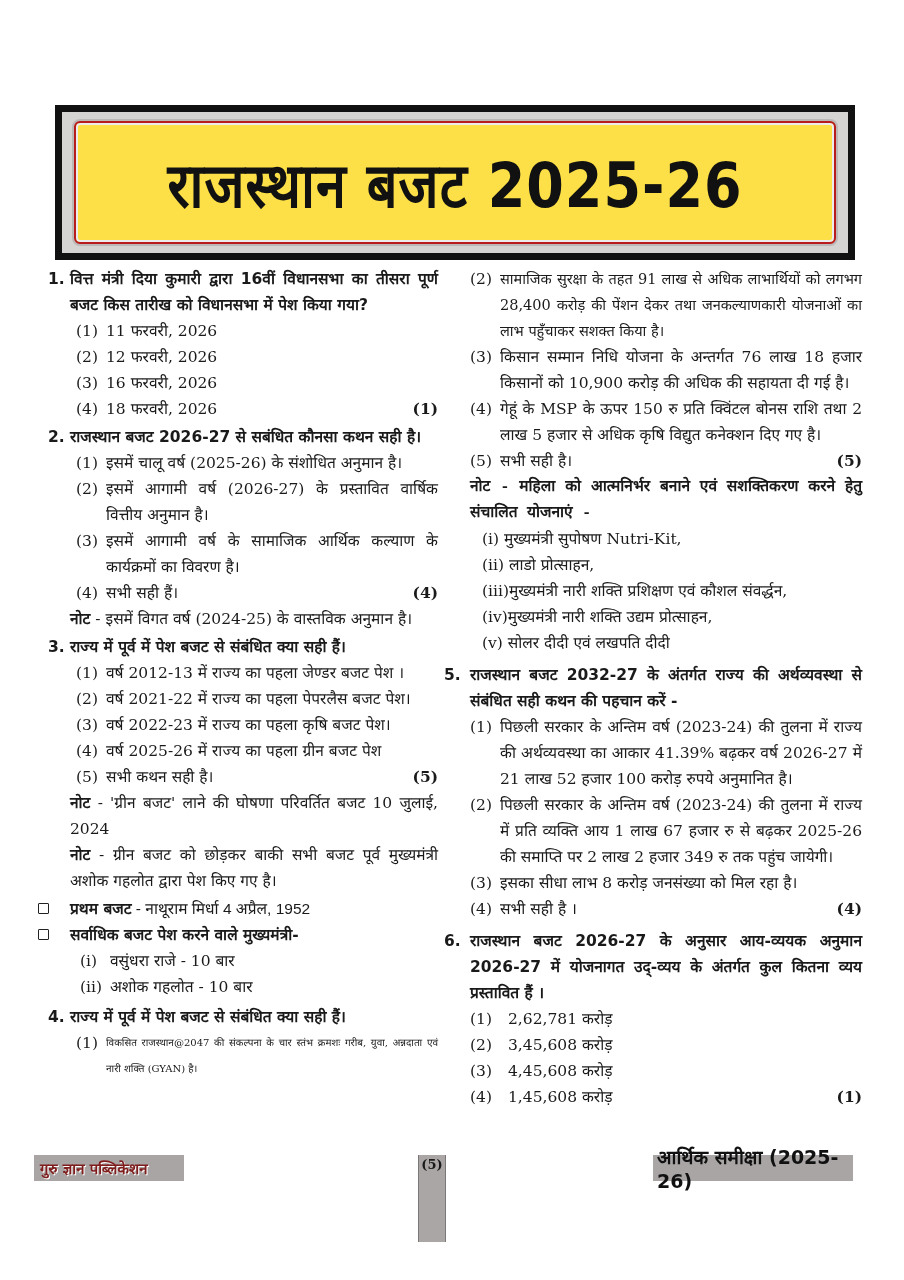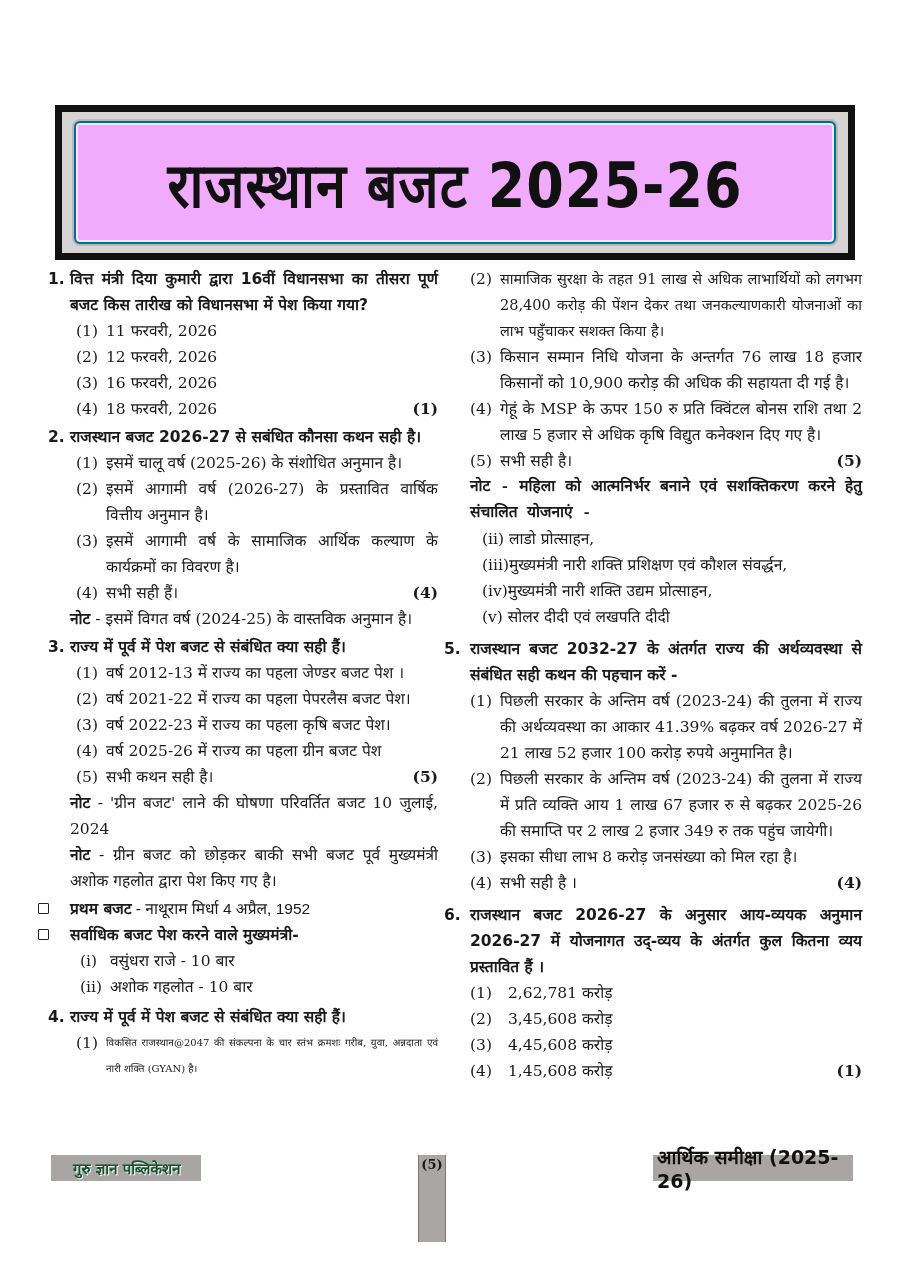--- a/index.html
+++ b/index.html
@@ -3,22 +3,22 @@
 <meta charset="utf-8">
 <style>
   html, body { margin: 0; padding: 0; background: #ffffff; }
   body { width: 904px; height: 1280px; position: relative; overflow: hidden;
          font-family: "DejaVu Serif", "Liberation Serif", serif; color: #1a1a1a; }
 
   
   .banner { position: absolute; left: 55px; top: 105px; width: 800px; height: 155px;
             background: #111; box-sizing: border-box; padding: 7px; }
   .banner-inner { width: 100%; height: 100%; background: #d6d3d3; box-sizing: border-box; padding: 9px 12px; }
-  .banner-frame { width: 100%; height: 100%; background: #f0abfc; box-sizing: border-box;
-                  border: 2px solid #0369a1; border-radius: 6px; box-shadow: inset 0 0 0 2px #ececec, 0 0 0 2px #bcb8b8;
+  .banner-frame { width: 100%; height: 100%; background: #fde047; box-sizing: border-box;
+                  border: 2px solid #b91c1c; border-radius: 6px; box-shadow: inset 0 0 0 2px #ececec, 0 0 0 2px #bcb8b8;
                   display: flex; align-items: center; justify-content: center; }
   .banner-title { font-family: "DejaVu Sans", sans-serif; font-weight: 900; font-size: 54px;
                   letter-spacing: 1px; color: #111; transform: scaleY(1.15); }
 
   
   .col { position: absolute; top: 266px; font-size: 15.5px; line-height: 26px; }
   .col-left { left: 48px; width: 390px; }
   .col-right { left: 470px; width: 392px; }
 
   .q { position: relative; padding-left: 22px; margin-bottom: 2px; }
@@ -30,23 +30,23 @@
   .opt-t { flex: 1; text-align: justify; }
   .ans { position: absolute; right: 0; bottom: 0; font-weight: bold; }
   .note { text-align: justify; }
   .note b { font-family: "DejaVu Sans", sans-serif; }
   .bullet { position: relative; padding-left: 22px; font-family: "DejaVu Sans", sans-serif; font-weight: bold; }
   .bullet .box { position: absolute; left: -10px; top: 7px; width: 9px; height: 9px; border: 1.5px solid #222; border-radius: 1px; }
   .sub { padding-left: 32px; }
   .sub-r { padding-left: 12px; }
 
   
-  .footer-left { position: absolute; left: 51px; top: 1155px; width: 150px; height: 26px; background: #a9a5a5;
-                 font-family: "DejaVu Sans", sans-serif; font-weight: 900; font-size: 15px; color: #14532d;
-                 display: flex; align-items: center; padding-left: 22px; box-sizing: border-box;
+  .footer-left { position: absolute; left: 34px; top: 1155px; width: 150px; height: 26px; background: #a9a5a5;
+                 font-family: "DejaVu Sans", sans-serif; font-weight: 900; font-size: 15px; color: #7f1d1d;
+                 display: flex; align-items: center; padding-left: 6px; box-sizing: border-box;
                  text-shadow: 1px 1px 0 #fff; }
   .footer-page { position: absolute; left: 418px; top: 1155px; width: 28px; height: 87px; background: #aaa6a6;
                  border-left: 1px solid #7b7777; border-right: 1px solid #7b7777;
                  font-size: 13px; font-weight: bold; text-align: center; padding-top: 2px; box-sizing: border-box; }
   .footer-right { position: absolute; left: 653px; top: 1155px; width: 200px; height: 26px; background: #a9a5a5;
                   font-family: "DejaVu Sans", sans-serif; font-weight: bold; font-size: 19px; color: #111;
                   display: flex; align-items: center; padding-left: 4px; box-sizing: border-box; }
 </style>
 </head>
 <body>
@@ -188,20 +188,21 @@
           <span class="opt-t">गेहूं के MSP के ऊपर 150 रु प्रति क्विंटल बोनस राशि तथा 2 लाख 5 हजार से अधिक कृषि विद्युत कनेक्शन दिए गए है।</span>
         </div>
       <div class="opt">
           <span class="opt-n">(5)</span>
           <span class="opt-t">सभी सही है।</span>
           <span class="ans">(5)</span>
         </div>
     </div>
     <div class="note" style="font-family:Liberation Mono, monospace;font-weight:bold;"><span>नोट</span><span> - महिला को आत्मनिर्भर बनाने एवं सशक्तिकरण करने हेतु संचालित योजनाएं -</span></div>
     <div class="sub-r">
+      <div>(i) मुख्यमंत्री सुपोषण Nutri-Kit,</div>
       <div>(ii) लाडो प्रोत्साहन,</div>
       <div>(iii)मुख्यमंत्री नारी शक्ति प्रशिक्षण एवं कौशल संवर्द्धन,</div>
       <div>(iv)मुख्यमंत्री नारी शक्ति उद्यम प्रोत्साहन,</div>
       <div>(v) सोलर दीदी एवं लखपति दीदी</div>
     </div>
   </div>
 
   <div class="q" style="margin-left:-26px;padding-left:26px;margin-top:6px">
     <span class="q-num">5.</span>
     <div class="q-text">राजस्थान बजट 2032-27 के अंतर्गत राज्य की अर्थव्यवस्था से संबंधित सही कथन की पहचान करें -</div>

